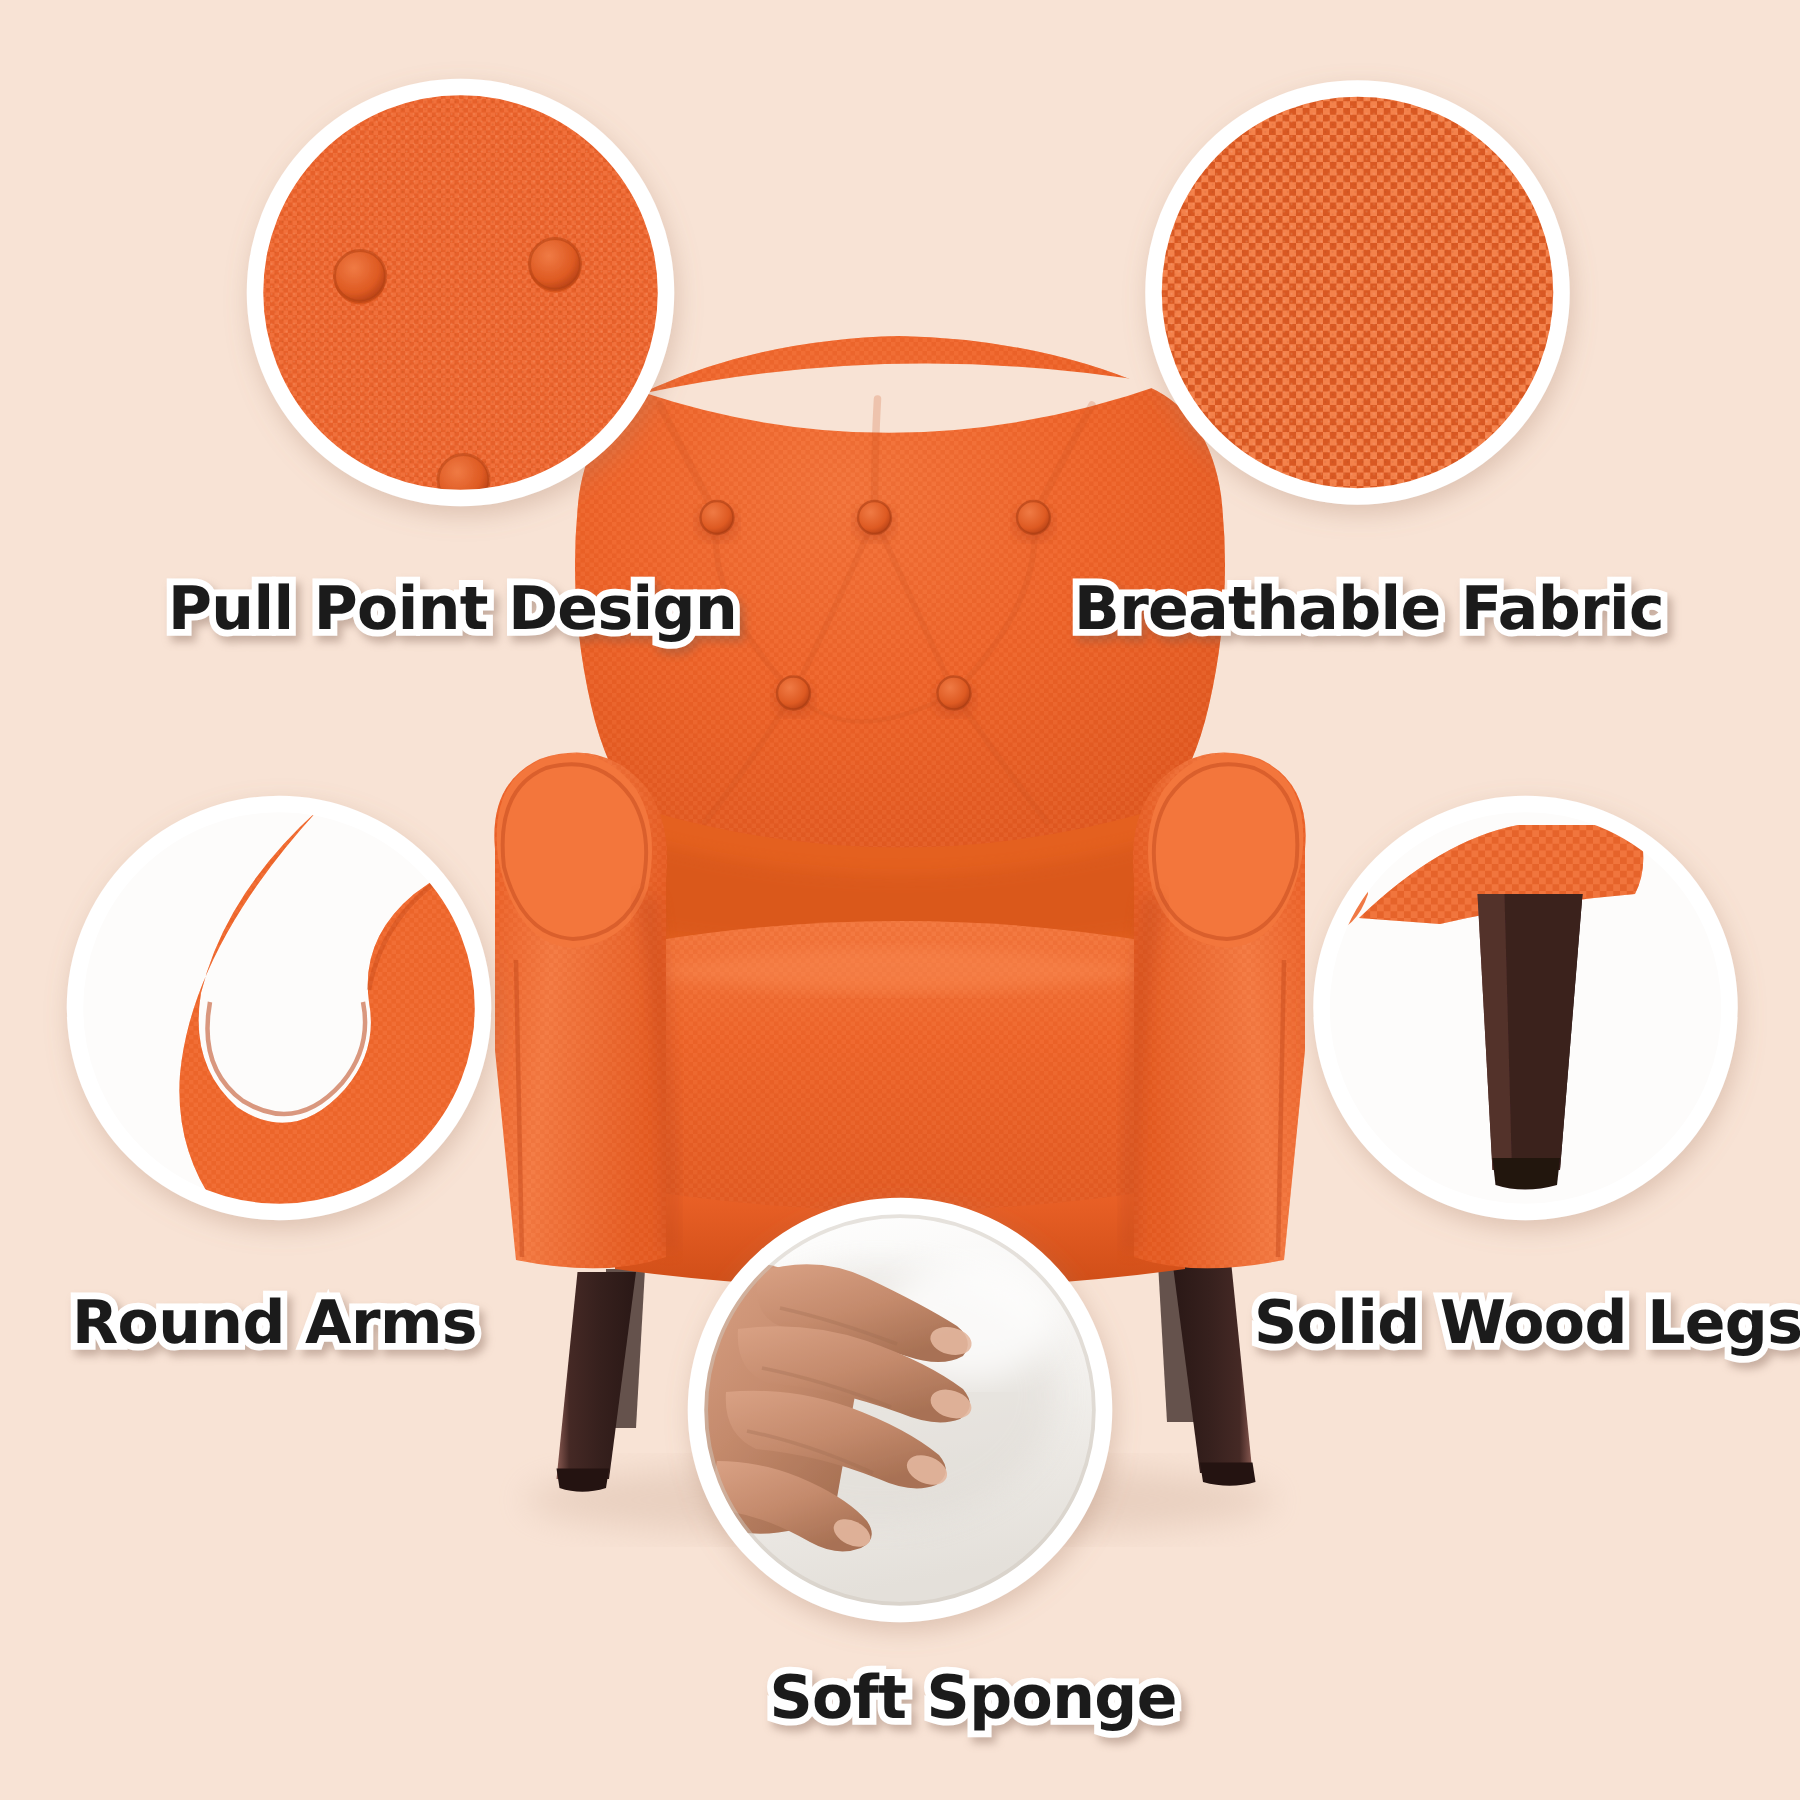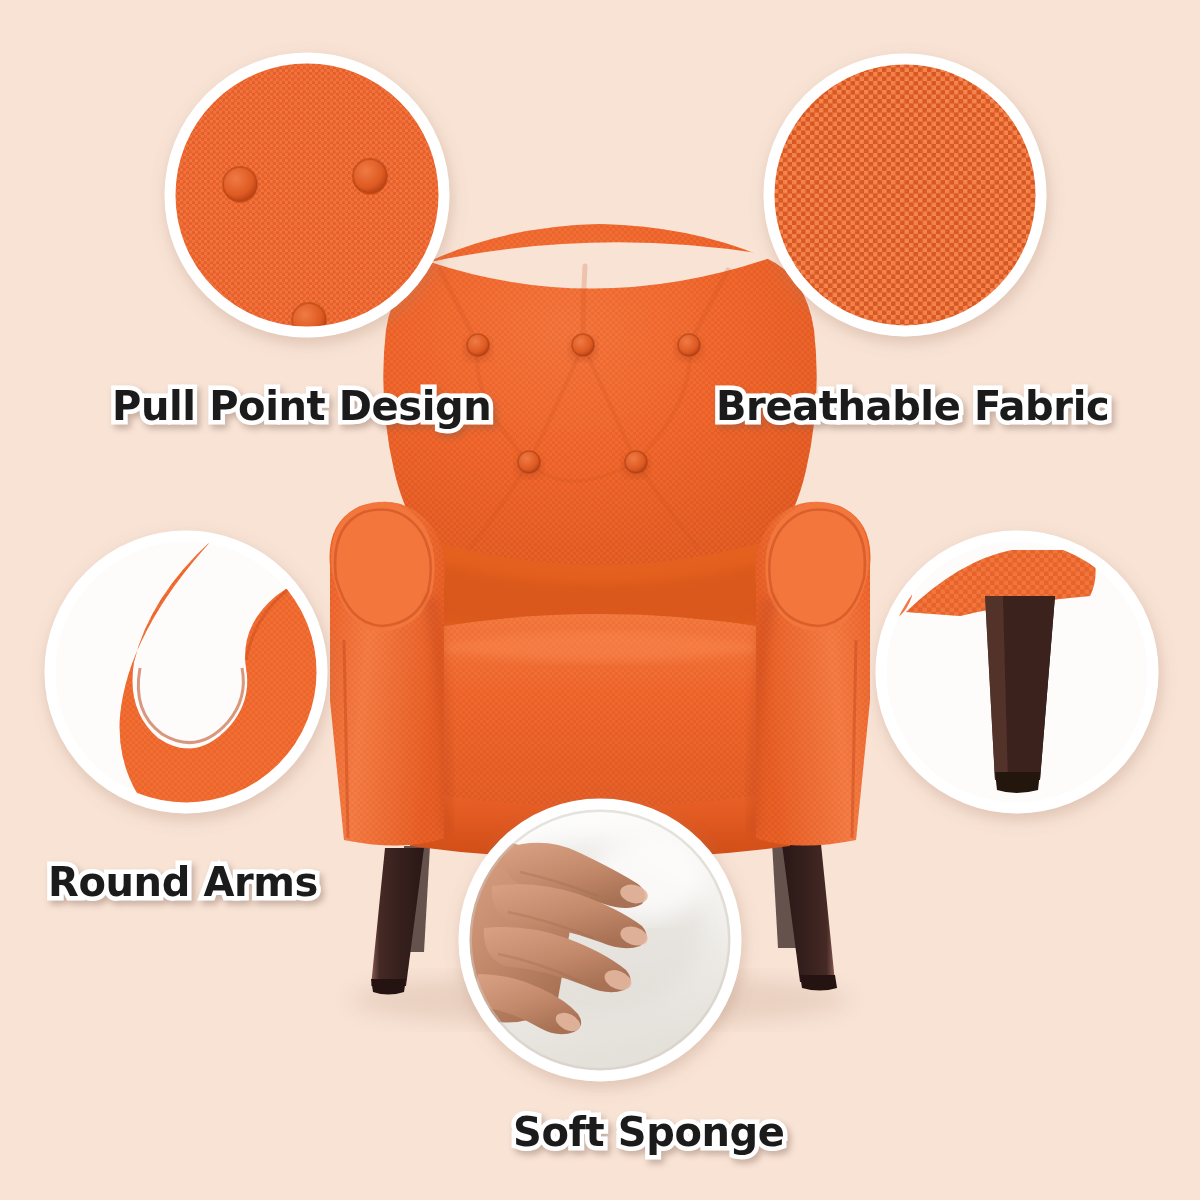--- a/index.html
+++ b/index.html
@@ -467,15 +467,16 @@
 
         <circle cx="600" cy="940" r="132" fill="none" stroke="#cfc8be" stroke-opacity="0.5" stroke-width="8"></circle>
       </g>
       <circle cx="600" cy="940" r="136" fill="none" stroke="#ffffff" stroke-width="11"></circle>
     </g>
   </svg>
 
   <div class="label label-l">Pull Point Design</div>
   <div class="label label-bl">Round Arms</div>
   <div class="label label-r">Breathable Fabric</div>
+  <div class="label label-br">Solid Wood Legs</div>
   <div class="label label-bc">Soft Sponge</div>
 
 </div>
 
 </body></html>

